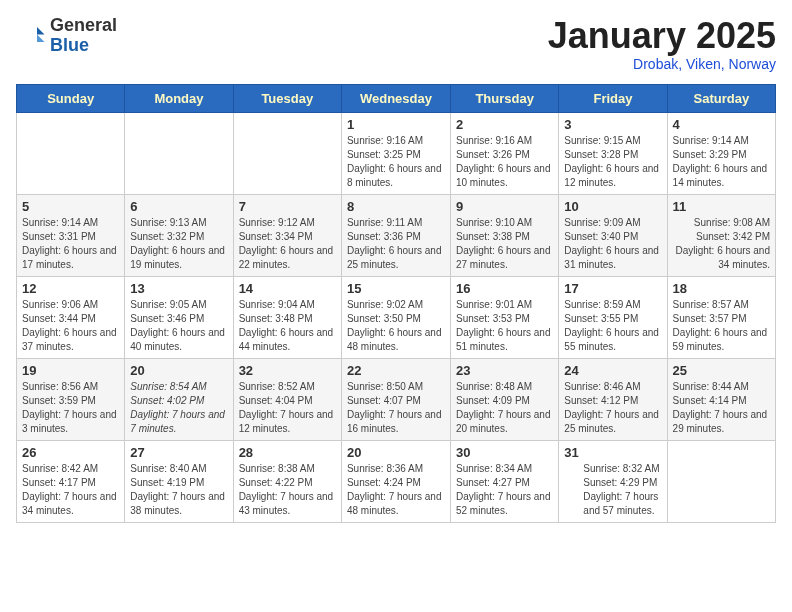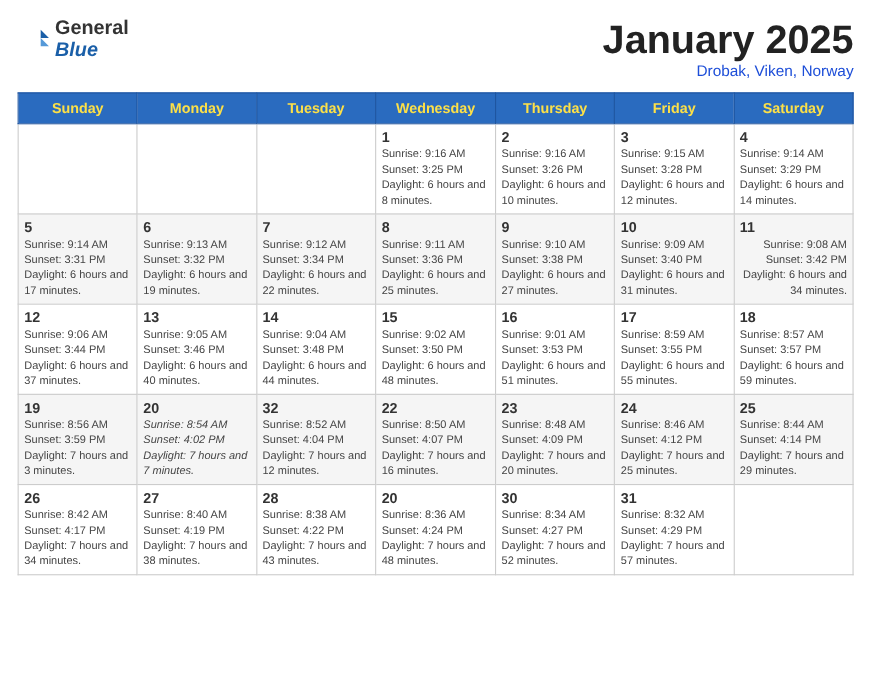--- a/index.html
+++ b/index.html
@@ -28,21 +28,20 @@
     }
     .logo-general {
       font-size: 18px;
       font-weight: bold;
       color: #333;
     }
     .logo-blue {
       font-size: 18px;
       font-weight: bold;
       color: #1a5fa8;
-      font-style: italic;
     }
     .logo-icon {
       width: 30px;
       height: 30px;
     }
     .title-block {
       text-align: right;
     }
     .month-title {
       font-size: 36px;
@@ -54,21 +53,21 @@
       font-size: 14px;
       color: #1d4ed8;
     }
     .calendar {
       width: 100%;
       border-collapse: collapse;
       border: 1px solid #ccc;
     }
     .calendar th {
       background-color: #2a6bbf;
-      color: #fde047;
+      color: #fef9c3;
       font-size: 13px;
       font-weight: bold;
       text-align: center;
       padding: 6px 18px;
       border: 1px solid #1e55a0;
     }
     .calendar td {
       vertical-align: top;
       border: 1px solid #ccc;
       padding: 4px 5px;
@@ -316,20 +315,20 @@
 Daylight: 7 hours and 48 minutes.</div>
         </td>
         <td>
           <span class="day-number">30</span>
           <div class="day-info" style="white-space: pre-line;">Sunrise: 8:34 AM
 Sunset: 4:27 PM
 Daylight: 7 hours and 52 minutes.</div>
         </td>
         <td>
           <span class="day-number">31</span>
-          <div class="day-info" style="white-space: pre-line;">Sunrise: 8:32 AM
+          <div class="day-info" style="white-space: pre-line; margin-left: 19px;">Sunrise: 8:32 AM
 Sunset: 4:29 PM
 Daylight: 7 hours and 57 minutes.</div>
         </td>
         <td class="empty"></td>
       </tr>
     </tbody>
 </table>
 
 </body></html>

